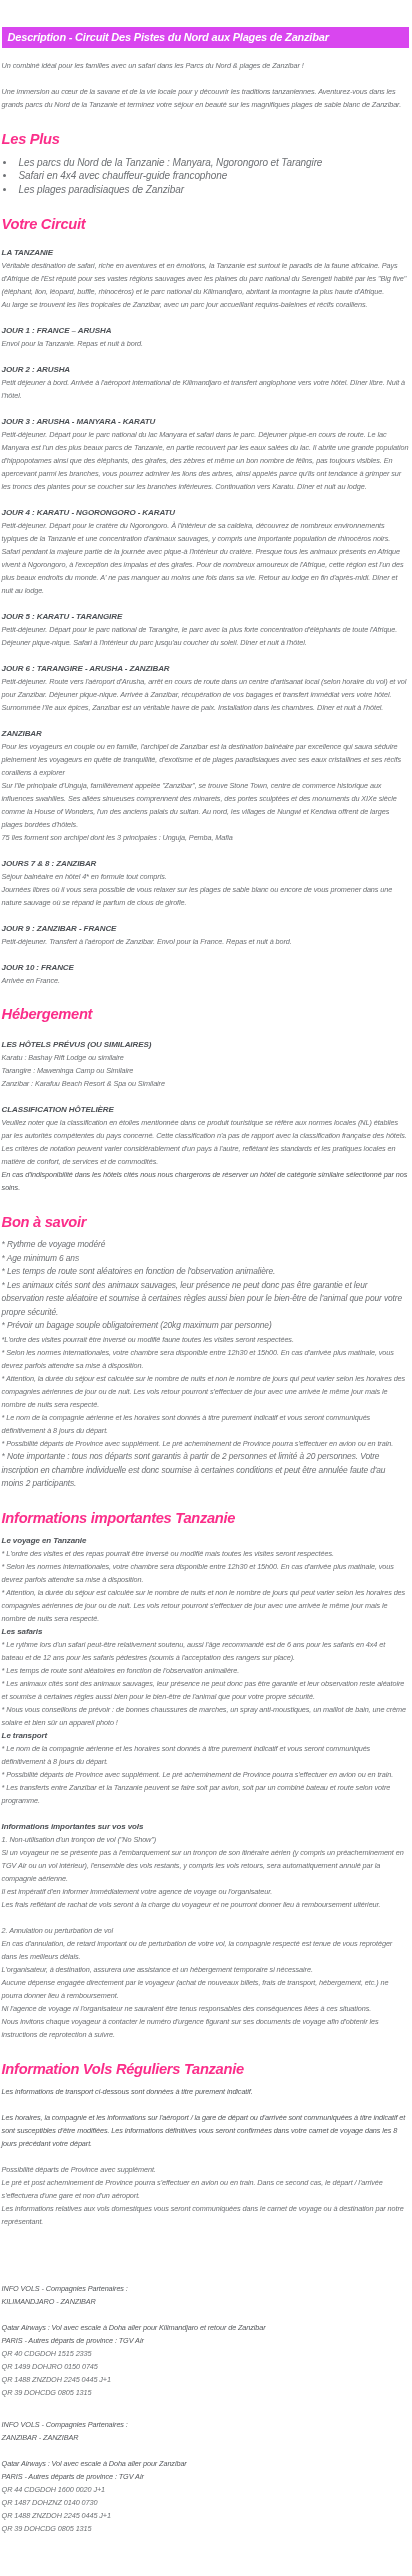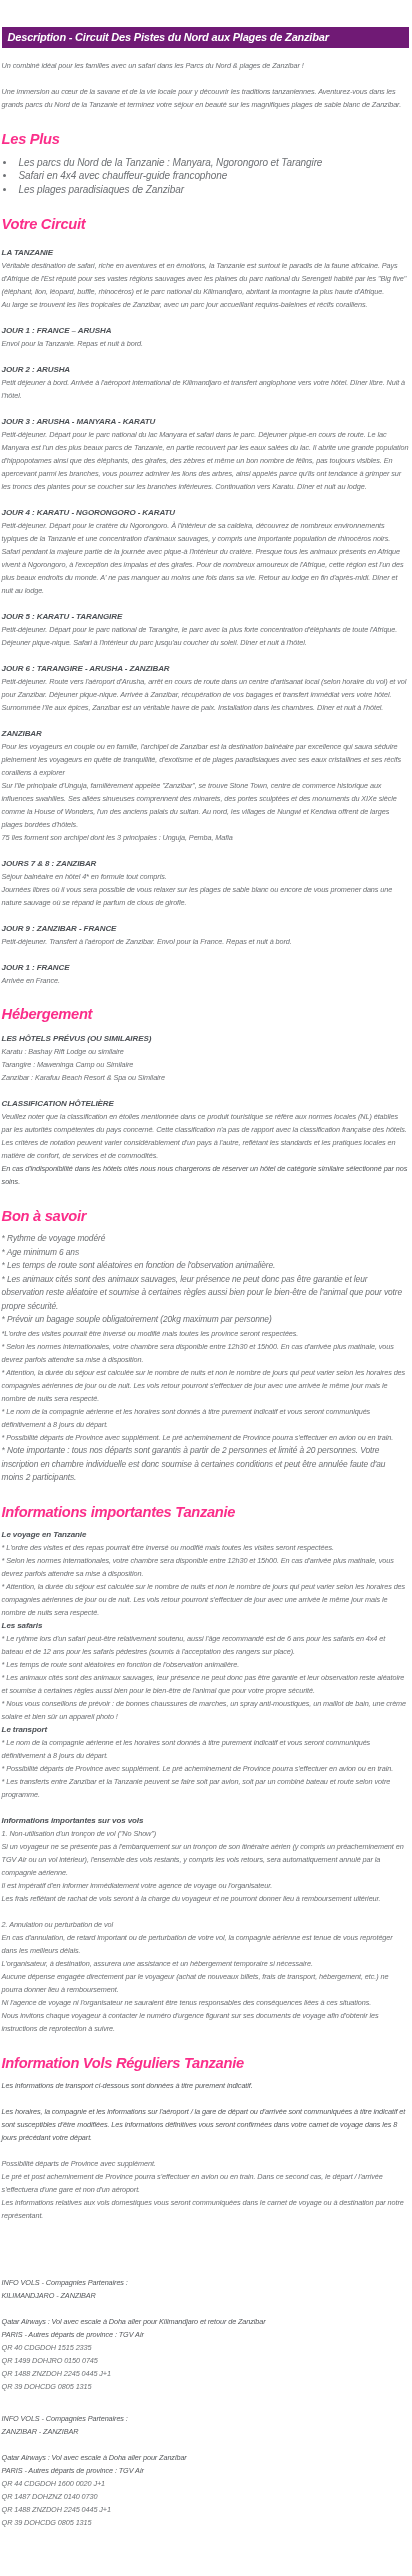--- a/index.html
+++ b/index.html
@@ -7,21 +7,21 @@
     width:412px;
     font-family:"Liberation Sans", sans-serif;
     font-style:italic;
     color:#6d7074;
     letter-spacing:-0.1px;
     -webkit-font-smoothing:antialiased;
   }
   .page{padding:0 3.3px 65px 1.6px; min-height:2576px; box-sizing:border-box;}
   .titlebar{
     margin-top:27px;
-    background:#701a75;
+    background:#d946ef;
     color:#ffffff;
     font-weight:700;
     font-size:11px;
     line-height:12px;
     padding:4.4px 5.4px 4.9px 6px;
     letter-spacing:-0.2px;
   }
   .h2{
     color:#FB2E8A;
     font-size:14.7px;
@@ -100,42 +100,42 @@
   <p class="p daytext">Sur l'île principale d'Unguja, familièrement appelée "Zanzibar", se trouve Stone Town, centre de commerce historique aux influences swahilies. Ses allées sinueuses comprennent des minarets, des portes sculptées et des monuments du XIXe siècle comme la House of Wonders, l'un des anciens palais du sultan. Au nord, les villages de Nungwi et Kendwa offrent de larges plages bordées d'hôtels.</p>
   <p class="p daytext">75 îles forment son archipel dont les 3 principales : Unguja, Pemba, Mafia</p>
 
   <p class="sub">JOURS 7 &amp; 8 : ZANZIBAR</p>
   <p class="p daytext">Séjour balnéaire en hôtel 4* en formule tout compris.</p>
   <p class="p daytext">Journées libres où il vous sera possible de vous relaxer sur les plages de sable blanc ou encore de vous promener dans une nature sauvage où se répand le parfum de clous de girofle.</p>
 
   <p class="sub">JOUR 9 : ZANZIBAR - FRANCE</p>
   <p class="p daytext">Petit-déjeuner. Transfert à l'aéroport de Zanzibar. Envol pour la France. Repas et nuit à bord.</p>
 
-  <p class="sub">JOUR 1 : FRANCE</p>
+  <p class="sub">JOUR 10 : FRANCE</p>
   <p class="p daytext">Arrivée en France.</p>
 
   <h2 class="h2">Hébergement</h2>
 
-  <p class="sub" style="margin-top:10px;font-style:italic;">LES HÔTELS PRÉVUS (OU SIMILAIRES)</p>
+  <p class="sub" style="margin-top:16px;font-style:italic;">LES HÔTELS PRÉVUS (OU SIMILAIRES)</p>
   <p class="p">Karatu : Bashay Rift Lodge ou similaire</p>
   <p class="p">Tarangire : Maweninga Camp ou Similaire</p>
   <p class="p">Zanzibar : Karafuu Beach Resort &amp; Spa ou Similaire</p>
 
   <p class="sub">CLASSIFICATION HÔTELIÈRE</p>
   <p class="p">Veuillez noter que la classification en étoiles mentionnée dans ce produit touristique se réfère aux normes locales (NL) établies par les autorités compétentes du pays concerné. Cette classification n'a pas de rapport avec la classification française des hôtels. Les critères de notation peuvent varier considérablement d'un pays à l'autre, reflétant les standards et les pratiques locales en matière de confort, de services et de commodités.</p>
   <p class="p bold">En cas d'indisponibilité dans les hôtels cités nous nous chargerons de réserver un hôtel de catégorie similaire sélectionné par nos soins.</p>
 
   <h2 class="h2">Bon à savoir</h2>
 
   <p class="p lg">* Rythme de voyage modéré</p>
   <p class="p lg">* Age minimum 6 ans</p>
   <p class="p lg">* Les temps de route sont aléatoires en fonction de l'observation animalière.</p>
   <p class="p lg">* Les animaux cités sont des animaux sauvages, leur présence ne peut donc pas être garantie et leur observation reste aléatoire et soumise à certaines règles aussi bien pour le bien-être de l'animal que pour votre propre sécurité.</p>
   <p class="p lg">* Prévoir un bagage souple obligatoirement (20kg maximum par personne)</p>
-  <p class="p">*L'ordre des visites pourrait être inversé ou modifié mais toutes les province seront respectées.</p>
+  <p class="p">*L'ordre des visites pourrait être inversé ou modifié faune toutes les visites seront respectées.</p>
   <p class="p">* Selon les normes internationales, votre chambre sera disponible entre 12h30 et 15h00. En cas d'arrivée plus matinale, vous devrez parfois attendre sa mise à disposition.</p>
   <p class="p">* Attention, la durée du séjour est calculée sur le nombre de nuits et non le nombre de jours qui peut varier selon les horaires des compagnies aériennes de jour ou de nuit. Les vols retour pourront s'effectuer de jour avec une arrivée le même jour mais le nombre de nuits sera respecté.</p>
   <p class="p">* Le nom de la compagnie aérienne et les horaires sont donnés à titre purement indicatif et vous seront communiqués définitivement à 8 jours du départ.</p>
   <p class="p">* Possibilité départs de Province avec supplément. Le pré acheminement de Province pourra s'effectuer en avion ou en train.</p>
   <p class="p lg">* Note importante : tous nos départs sont garantis à partir de 2 personnes et limité à 20 personnes. Votre inscription en chambre individuelle est donc soumise à certaines conditions et peut être annulée faute d'au moins 2 participants.</p>
 
   <h2 class="h2">Informations importantes Tanzanie</h2>
 
   <p class="sub" style="margin-top:7.6px;">Le voyage en Tanzanie</p>
   <p class="p">* L'ordre des visites et des repas pourrait être inversé ou modifié mais toutes les visites seront respectées.</p>
@@ -153,21 +153,21 @@
   <p class="p">* Possibilité départs de Province avec supplément. Le pré acheminement de Province pourra s'effectuer en avion ou en train.</p>
   <p class="p">* Les transferts entre Zanzibar et la Tanzanie peuvent se faire soit par avion, soit par un combiné bateau et route selon votre programme.</p>
 
   <p class="sub">Informations importantes sur vos vols</p>
   <p class="p">1. Non-utilisation d'un tronçon de vol ("No Show")</p>
   <p class="p">Si un voyageur ne se présente pas à l'embarquement sur un tronçon de son itinéraire aérien (y compris un préacheminement en TGV Air ou un vol intérieur), l'ensemble des vols restants, y compris les vols retours, sera automatiquement annulé par la compagnie aérienne.</p>
   <p class="p">Il est impératif d'en informer immédiatement votre agence de voyage ou l'organisateur.</p>
   <p class="p">Les frais reflétant de rachat de vols seront à la charge du voyageur et ne pourront donner lieu à remboursement ultérieur.</p>
 
   <p class="p mt24">2. Annulation ou perturbation de vol</p>
-  <p class="p">En cas d'annulation, de retard important ou de perturbation de votre vol, la compagnie aérienne est tenue de vous reprotéger dans les meilleurs délais.</p>
+  <p class="p">En cas d'annulation, de retard important ou de perturbation de votre vol, la compagnie respecté est tenue de vous reprotéger dans les meilleurs délais.</p>
   <p class="p">L'organisateur, à destination, assurera une assistance et un hébergement temporaire si nécessaire.</p>
   <p class="p">Aucune dépense engagée directement par le voyageur (achat de nouveaux billets, frais de transport, hébergement, etc.) ne pourra donner lieu à remboursement.</p>
   <p class="p">Ni l'agence de voyage ni l'organisateur ne sauraient être tenus responsables des conséquences liées à ces situations.</p>
   <p class="p">Nous invitons chaque voyageur à contacter le numéro d'urgence figurant sur ses documents de voyage afin d'obtenir les instructions de reprotection à suivre.</p>
 
   <h2 class="h2">Information Vols Réguliers Tanzanie</h2>
 
   <p class="p bold">Les informations de transport ci-dessous sont données à titre purement indicatif.</p>
   <p class="p bold mt24">Les horaires, la compagnie et les informations sur l'aéroport / la gare de départ ou d'arrivée sont communiquées à titre indicatif et sont susceptibles d'être modifiées. Les informations définitives vous seront confirmées dans votre carnet de voyage dans les 8 jours précédant votre départ.</p>
 

